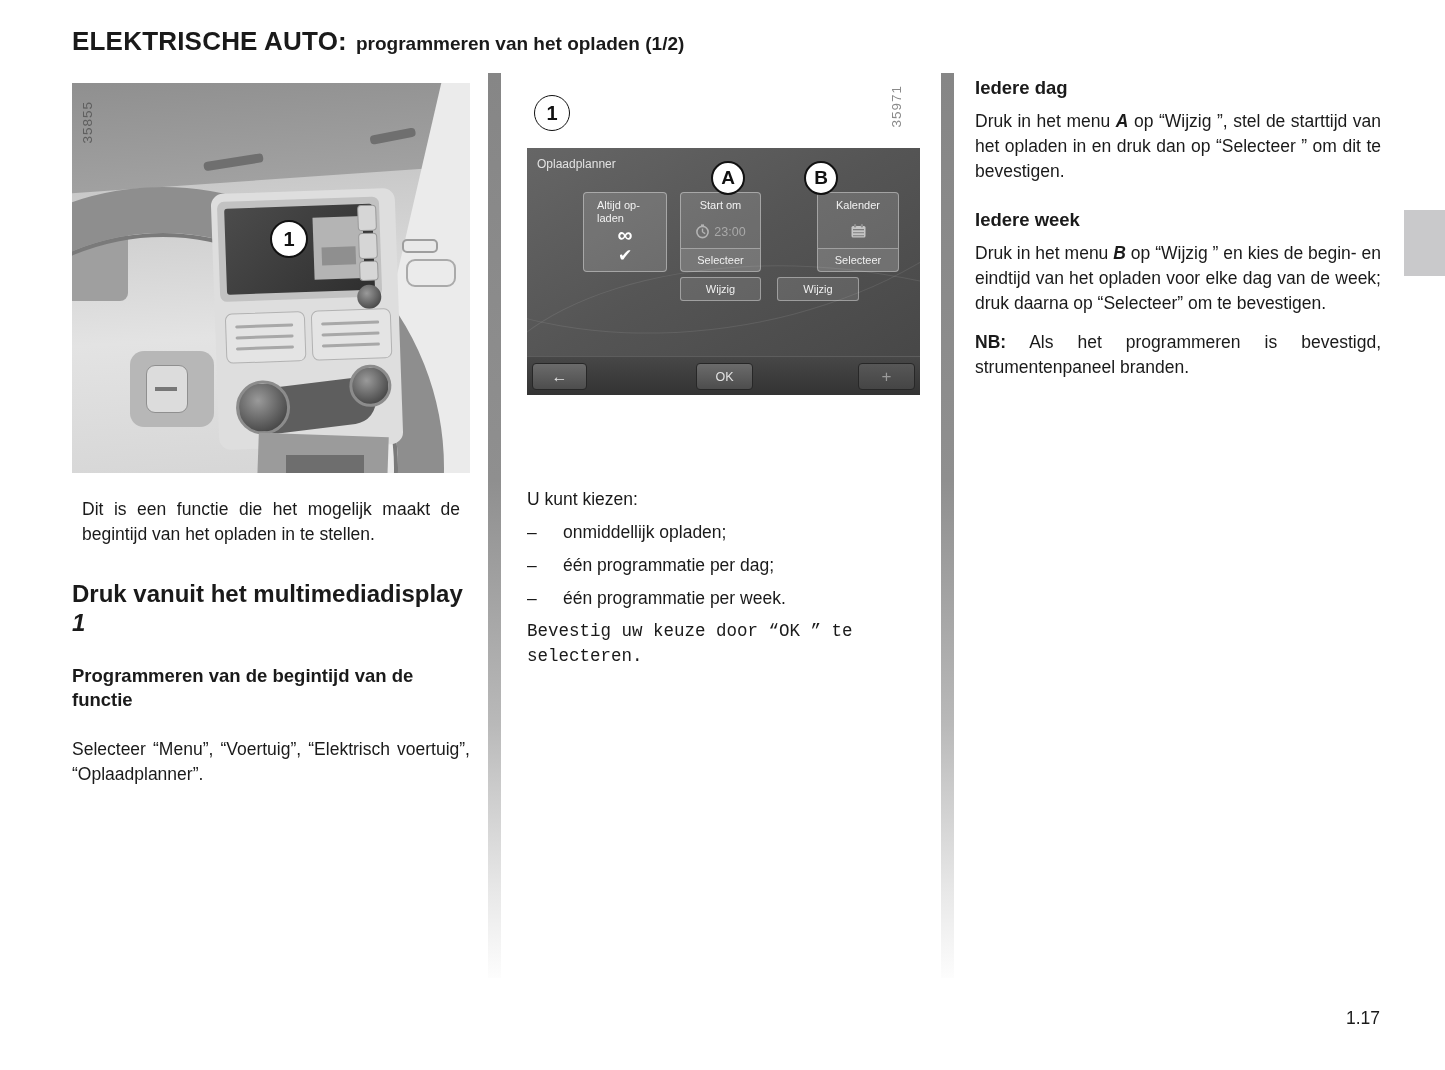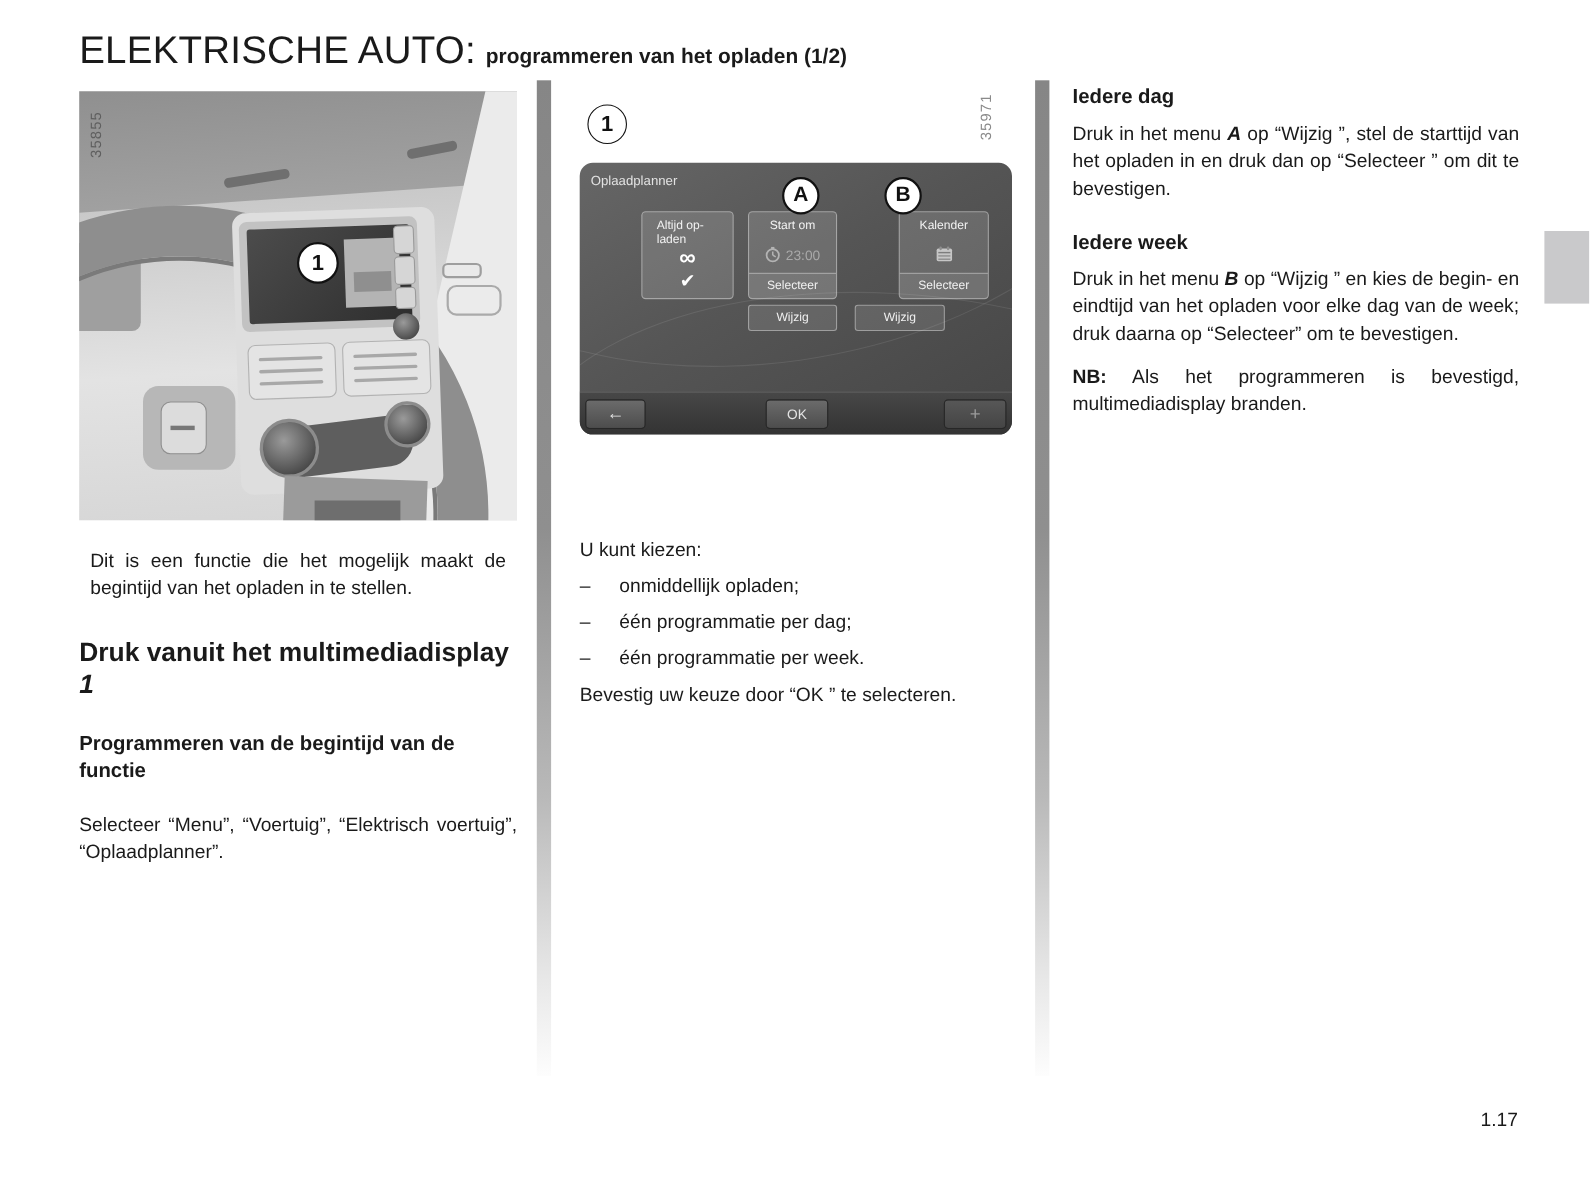--- a/index.html
+++ b/index.html
@@ -2,21 +2,21 @@
 <html><head>
 <meta charset="utf-8">
 <style>
   html,body{margin:0;padding:0;background:#ffffff;}
   .page{position:relative;width:1445px;height:1070px;background:#ffffff;overflow:hidden;
         font-family:"Liberation Sans","DejaVu Sans",sans-serif;color:#1a1a1a;}
   .abs{position:absolute;}
 
   
   .title{left:72px;top:26px;width:1100px;}
-  .title-main{font-size:35px;font-weight:normal;letter-spacing:.2px;}
+  .title-main{font-size:26px;font-weight:bold;letter-spacing:.2px;}
   .title-sub{font-size:19px;font-weight:bold;margin-left:9px;}
 
   
   .sep{width:13px;height:905px;top:73px;
        background:linear-gradient(180deg,#868686 0%,#8f8f8f 45%,#b9b9b9 72%,#e7e7e7 90%,#fdfdfd 100%);}
   .sep1{left:488px;} .sep2{left:941px;}
   .side-tab{left:1404px;top:210px;width:41px;height:66px;background:#c9c9cb;}
 
   
   .txtcol{line-height:25px;font-size:17.5px;}
@@ -68,21 +68,21 @@
   .ph-slot{position:absolute;left:9px;width:58px;height:3px;background:#a8a8a8;border-radius:2px;}
   .ph-climate{position:absolute;left:34px;top:192px;width:124px;height:46px;background:#5e5e5e;border-radius:23px;transform:rotate(-5deg);}
   .ph-gbhandle{position:absolute;left:330px;top:156px;width:32px;height:10px;border:2px solid #9e9e9e;border-radius:5px;background:#e9e9e9;}
   .ph-gbrect{position:absolute;left:334px;top:176px;width:46px;height:24px;border:2px solid #aaaaaa;border-radius:9px;}
   .ph-console{position:absolute;left:186px;top:352px;width:130px;height:46px;background:#9b9b9b;transform:rotate(2deg);}
   .ph-console2{position:absolute;left:214px;top:372px;width:78px;height:26px;background:#6e6e6e;}
 
   
   .fig2{left:527px;top:85px;width:393px;height:315px;}
   .screen{position:absolute;left:0;top:63px;width:393px;height:247px;overflow:hidden;
-          background:linear-gradient(150deg,#666666 0%,#555555 45%,#454545 100%);border-radius:12px;}
+          background:linear-gradient(150deg,#666666 0%,#555555 45%,#454545 100%);}
   .wave{position:absolute;border:1px solid rgba(255,255,255,.09);border-radius:50%;}
   .scr-title{position:absolute;left:10px;top:9px;font-size:12px;color:#e2e2e2;}
   .tile{position:absolute;top:44px;height:78px;background:rgba(255,255,255,.14);
         border:1px solid rgba(255,255,255,.38);border-radius:4px;color:#f2f2f2;}
   .tile-label{font-size:11px;text-align:center;padding-top:6px;line-height:13px;}
   .tile-always{left:56px;width:82px;}
   .tile-always .tile-label{text-align:left;padding-left:13px;}
   .tile-day{left:153px;width:79px;}
   .tile-week{left:250px;width:80px;margin-left:40px;}
   .inf{position:absolute;left:0;right:0;top:30px;text-align:center;font-size:21px;font-weight:bold;color:#fff;}
@@ -259,33 +259,33 @@
       <span>onmiddellijk opladen;</span>
     </div>
     <div class="list-row">
       <span class="list-dash">–</span>
       <span>één programmatie per dag;</span>
     </div>
     <div class="list-row">
       <span class="list-dash">–</span>
       <span>één programmatie per week.</span>
     </div>
-    <div style="margin-top:8px;">Bevestig uw keuze door “OK  ” te selecteren.</div>
+    <div style="margin-top:8px;font-family:Liberation Mono, monospace;">Bevestig uw keuze door “OK  ” te selecteren.</div>
   </div>
 
   <div class="abs txtcol rightcol">
     <h2 class="h">Iedere dag</h2>
     <p class="just" style="margin:9px 0 0 0;">
       <span>Druk in het menu </span><span class="ref">A</span><span> op “Wijzig ”, stel de starttijd van het opladen in en druk dan op “Selecteer ” om dit te bevestigen.</span>
     </p>
     <h2 class="h" style="margin-top:24px;">Iedere week</h2>
     <p class="just" style="margin:9px 0 0 0;">
       <span>Druk in het menu </span><span class="ref">B</span><span> op “Wijzig ” en kies de begin- en eindtijd van het opladen voor elke dag van de week; druk daarna op “Selecteer” om te bevestigen.</span>
     </p>
     <p class="just" style="margin:14px 0 0 0;text-align-last:justify;">
       <span class="b">NB:</span><span> Als het programmeren is bevestigd,</span>
     </p>
-    <div>multimediadisplay branden.</div>
+    <div>strumentenpaneel branden.</div>
   </div>
 
   <div class="abs pagenum">1.17</div>
 
 </div>
 
 </body></html>

